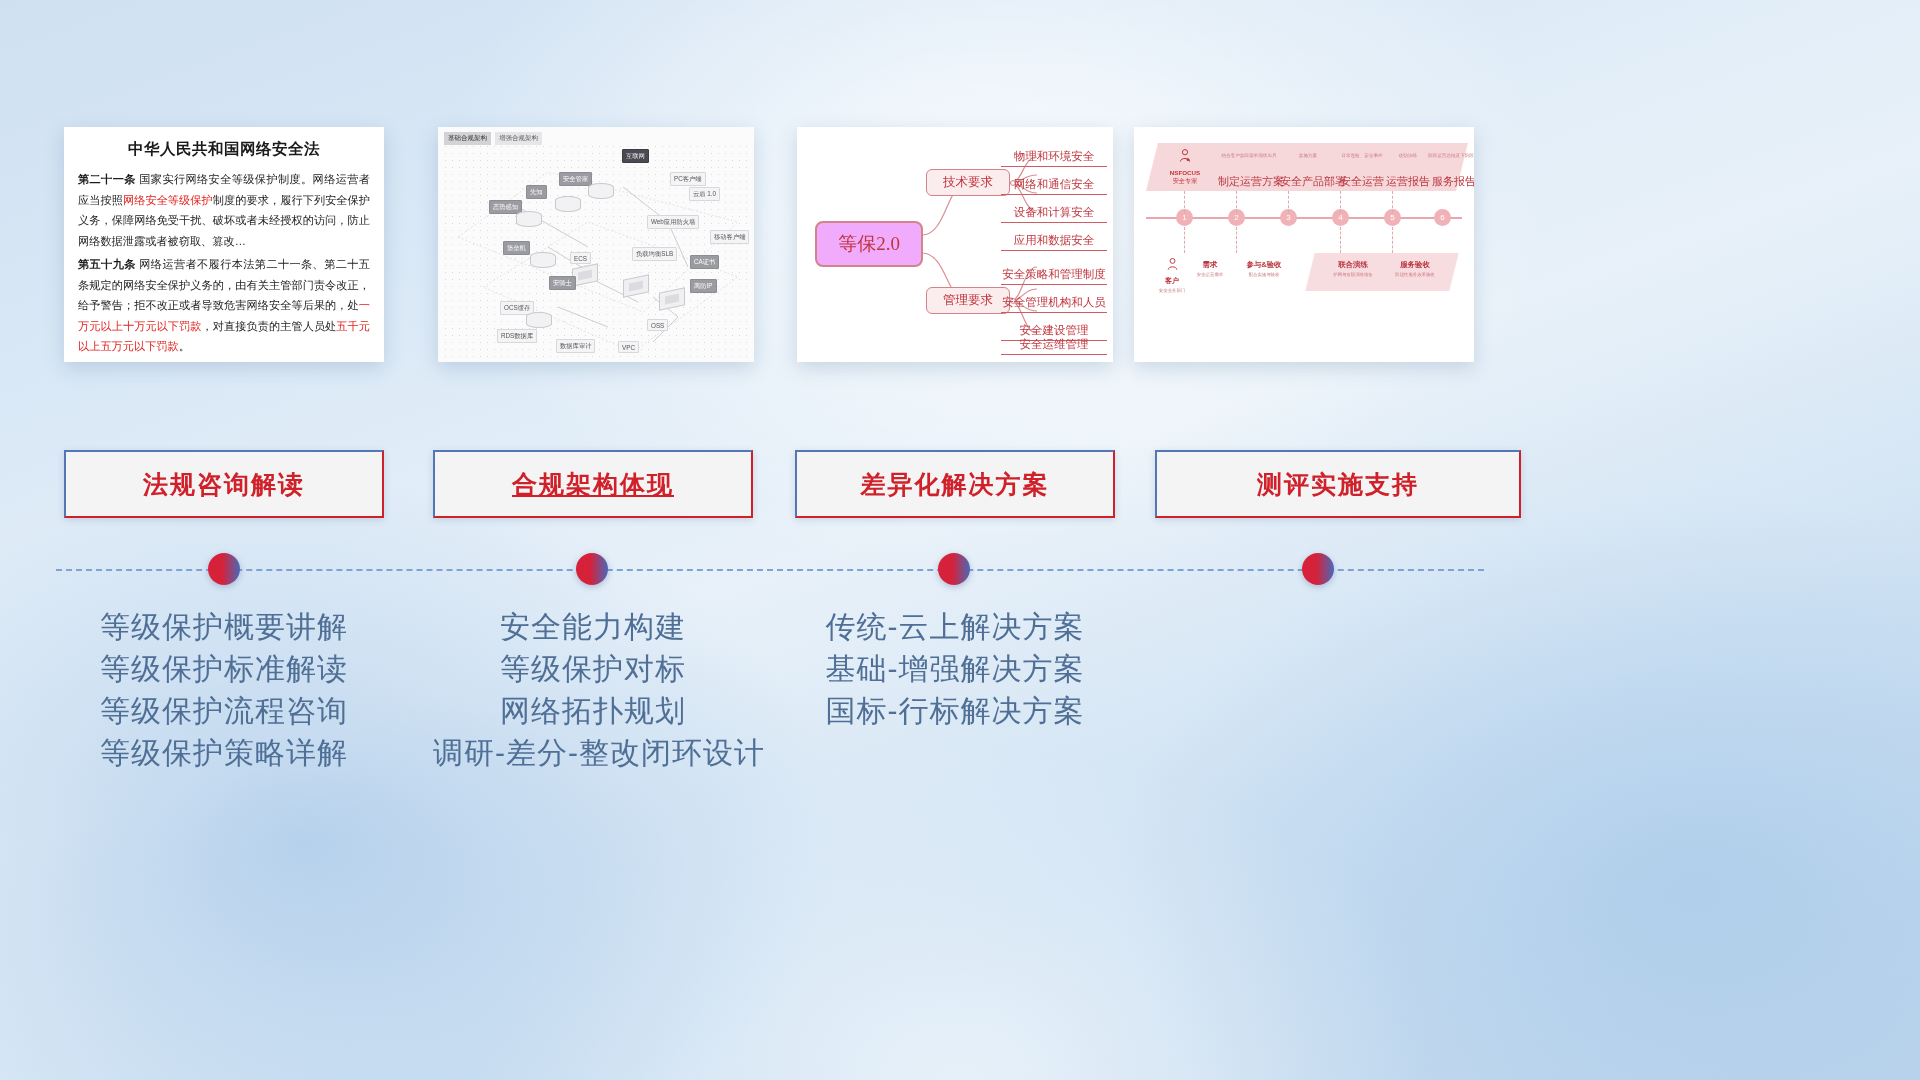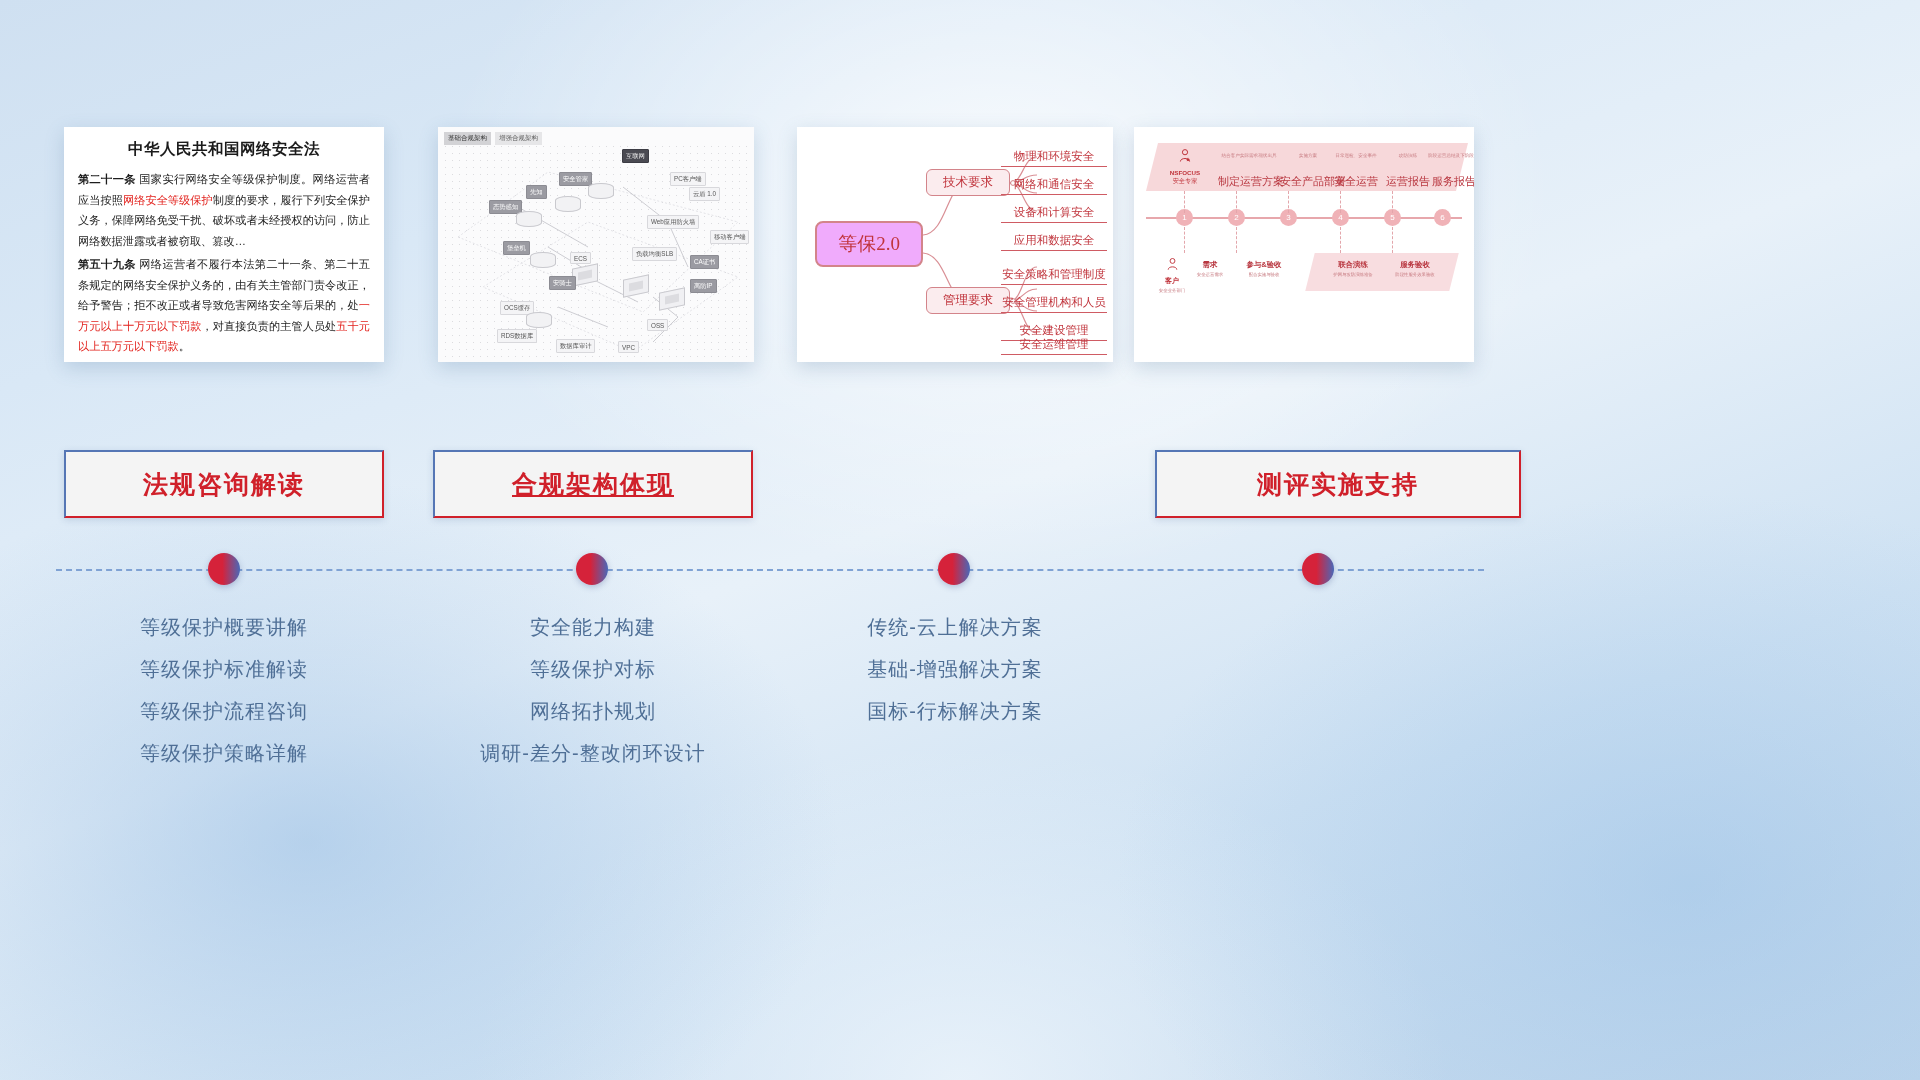--- a/index.html
+++ b/index.html
@@ -166,21 +166,21 @@
   }
   .dot-1 { left: 208px; }
   .dot-2 { left: 576px; }
   .dot-3 { left: 938px; }
   .dot-4 { left: 1302px; }
 
   
   .lists { position: absolute; left: 0; top: 606px; width: 1920px; }
   .list { position: absolute; top: 0; text-align: center; }
   .list li {
-    list-style: none; font-size: 20px; color: #4f6f96; line-height: 42px;
+    list-style: none; font-size: 30px; color: #4f6f96; line-height: 42px;
     letter-spacing: 1px; white-space: nowrap;
   }
   .list-1 { left: 64px;   width: 320px; }
   .list-2 { left: 433px;  width: 320px; }
   .list-3 { left: 795px;  width: 320px; }
 </style>
 </head>
 <body>
 
 <div class="cards">
@@ -303,21 +303,21 @@
         </div>
 
         <div class="tl-item" style="left:66px;top:10px;width:62px;">
           <div class="sub">结合客户实际需求现状出具</div>
           <div class="main">制定运营方案</div>
         </div>
         <div class="tl-item" style="left:128px;top:10px;width:56px;">
           <div class="sub">实施方案</div>
           <div class="main">安全产品部署</div>
         </div>
-        <div class="tl-item" style="left:176px;top:10px;width:56px;">
+        <div class="tl-item" style="left:182px;top:10px;width:56px;">
           <div class="sub">日常巡检、安全事件</div>
           <div class="main">安全运营</div>
         </div>
         <div class="tl-item" style="left:232px;top:10px;width:48px;">
           <div class="sub">攻防演练</div>
           <div class="main">运营报告</div>
         </div>
         <div class="tl-item" style="left:276px;top:10px;width:52px;">
           <div class="sub">阶段运营总结及下阶段规划</div>
           <div class="main">服务报告</div>
@@ -369,20 +369,21 @@
         <div class="t">服务验收</div>
         <div class="s">阶段性服务效果验收</div>
       </div>
     </div>
   </div>
 </div>
 
 <div class="heads">
   <div class="head head-1">法规咨询解读</div>
   <div class="head head-2">合规架构体现</div>
+  <div class="head head-3">差异化解决方案</div>
   <div class="head head-4">测评实施支持</div>
 </div>
 
 <div class="axis"></div>
 <div class="dot dot-1"></div>
 <div class="dot dot-2"></div>
 <div class="dot dot-3"></div>
 <div class="dot dot-4"></div>
 
 <div class="lists">

